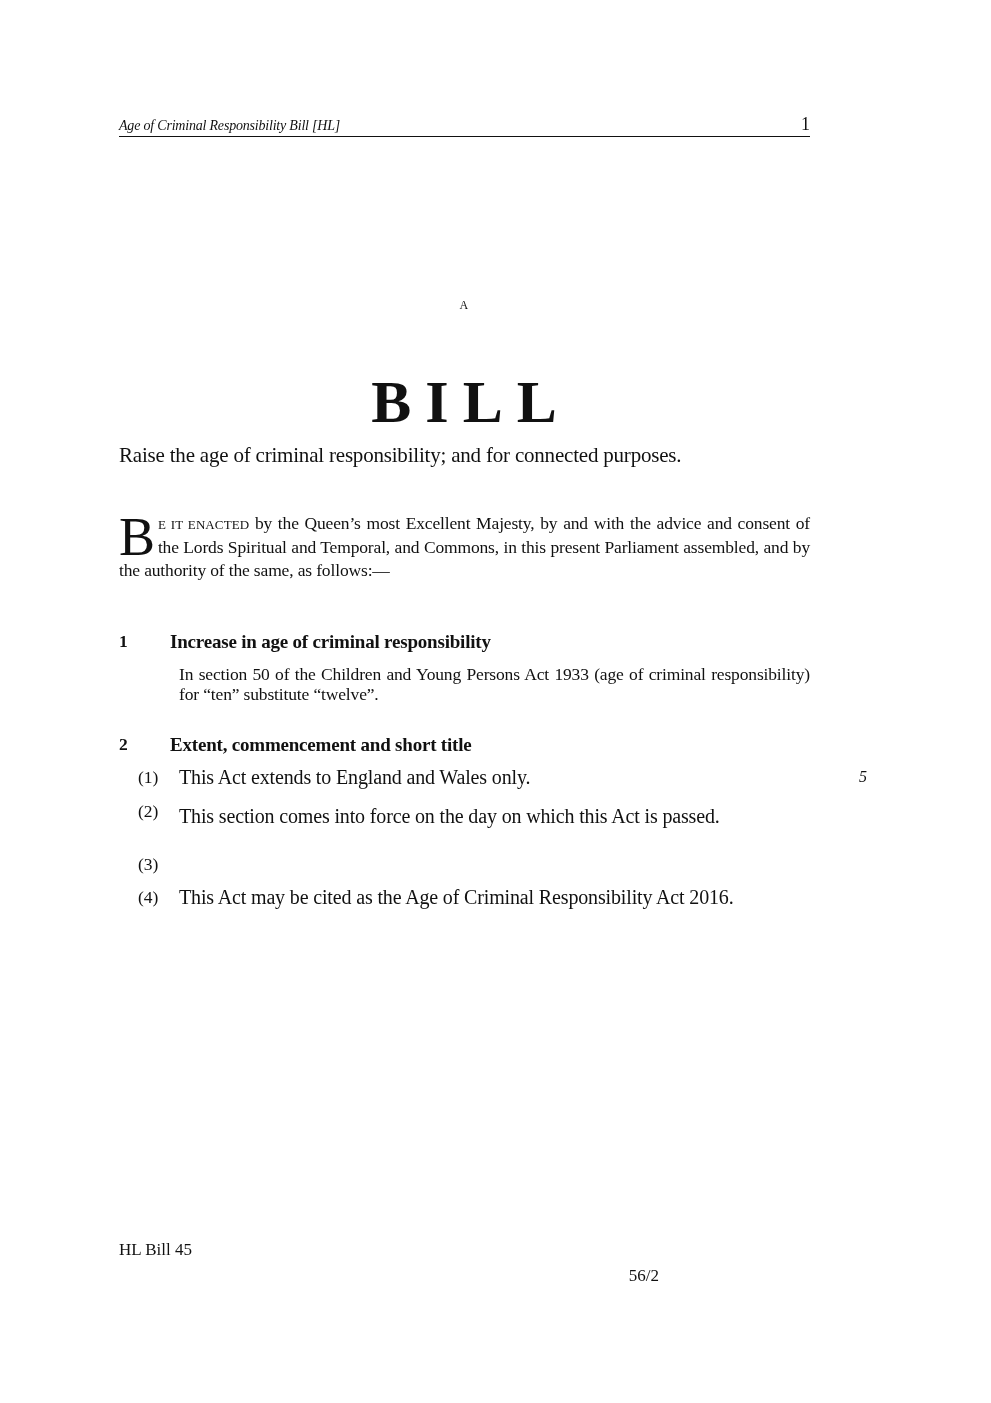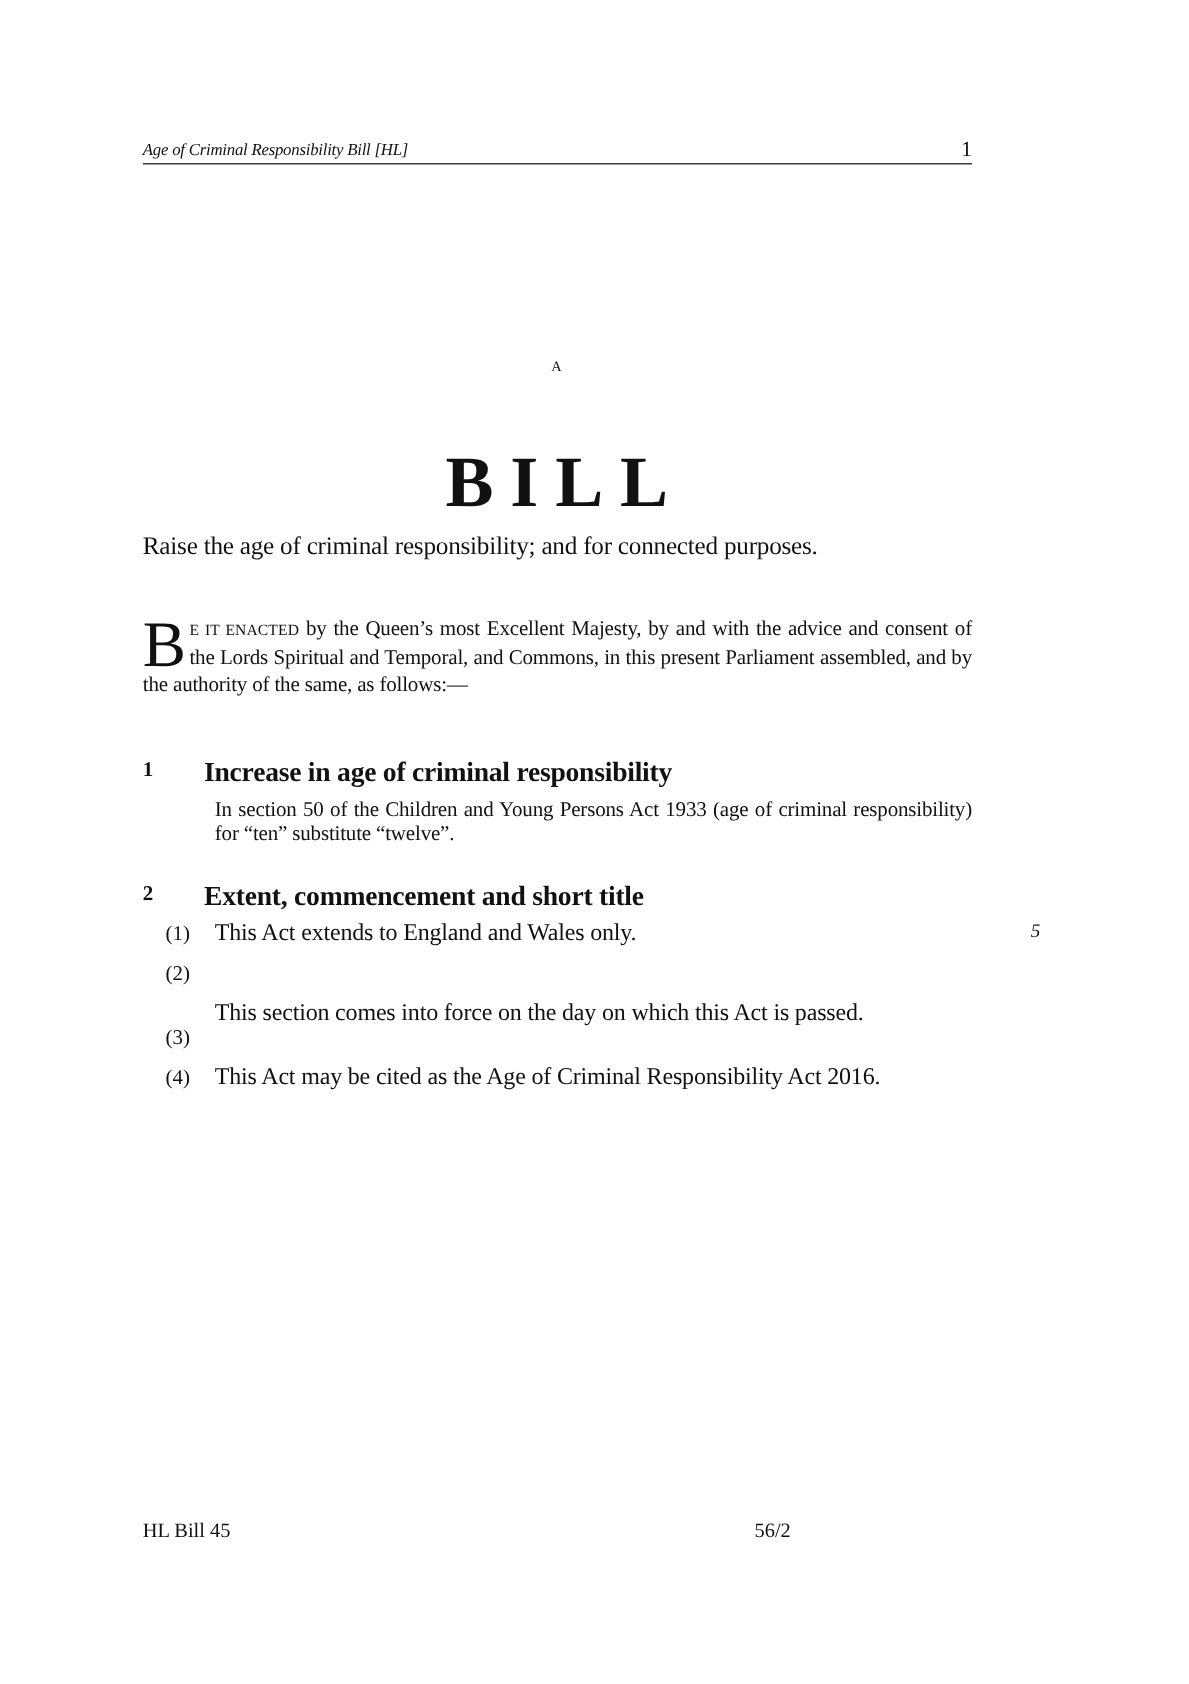--- a/index.html
+++ b/index.html
@@ -105,21 +105,21 @@
     
     .clause-num {
       position: absolute;
       left: 119px;
       font-size: 17.5px;
       font-weight: bold;
     }
     .clause-heading {
       position: absolute;
       left: 170px;
-      font-size: 23px;
+      font-size: 19px;
       font-weight: bold;
       letter-spacing: -0.2px;
     }
     .clause-body {
       position: absolute;
       left: 179px;
       width: 631px;
       font-size: 17.5px;
       line-height: 20px;
       text-align: justify;
@@ -144,21 +144,21 @@
     .line-num {
       position: absolute;
       left: 859px;
       font-size: 16px;
       font-style: italic;
     }
     
     .footer-left {
       position: absolute;
       left: 119px;
-      top: 1266px;
+      top: 1240px;
       font-size: 17px;
     }
     .footer-right {
       position: absolute;
       right: 181px;
       top: 1266px;
       font-size: 17px;
     }
   </style>
 </head>
@@ -186,21 +186,21 @@
   <div class="clause-num" style="top: 734px;">2</div>
   <div class="clause-heading" style="top: 734px;">Extent, commencement and short title</div>
 
   <div class="sub-num" style="top: 767px;">(1)</div>
   <div class="sub-text" style="top: 767px;">This Act extends to England and Wales only.</div>
   <div class="line-num" style="top: 768px;">5</div>
 
   <div class="sub-num" style="top: 801px;">(2)</div>
 
   <div class="sub-num" style="top: 854px;">(3)</div>
-  <div class="sub-text" style="top: 834px; font-family: Liberation Serif, serif;">This section comes into force on the day on which this Act is passed.</div>
+  <div class="sub-text" style="top: 806px; font-family: Liberation Serif, serif;">This section comes into force on the day on which this Act is passed.</div>
 
   <div class="sub-num" style="top: 887px;">(4)</div>
   <div class="sub-text" style="top: 887px;">This Act may be cited as the Age of Criminal Responsibility Act 2016.</div>
 
   <div class="footer-left">HL Bill 45</div>
   <div class="footer-right">56/2</div>
 
 </div>
 
 </body></html>

